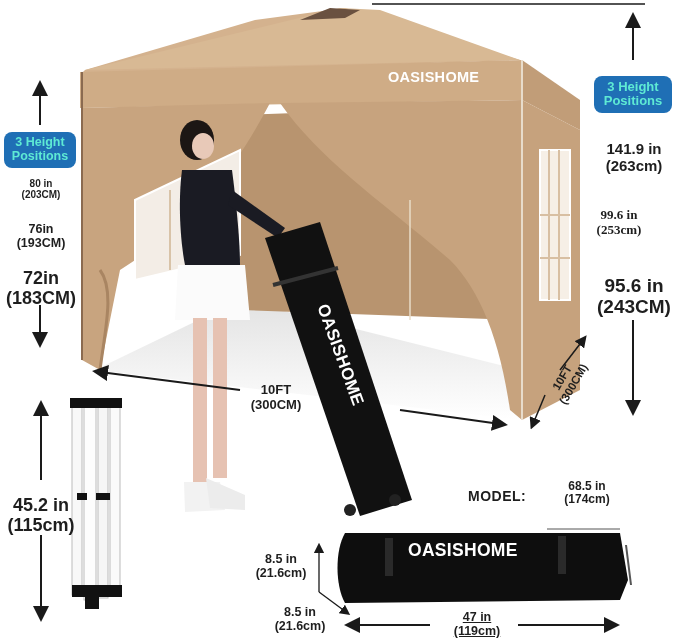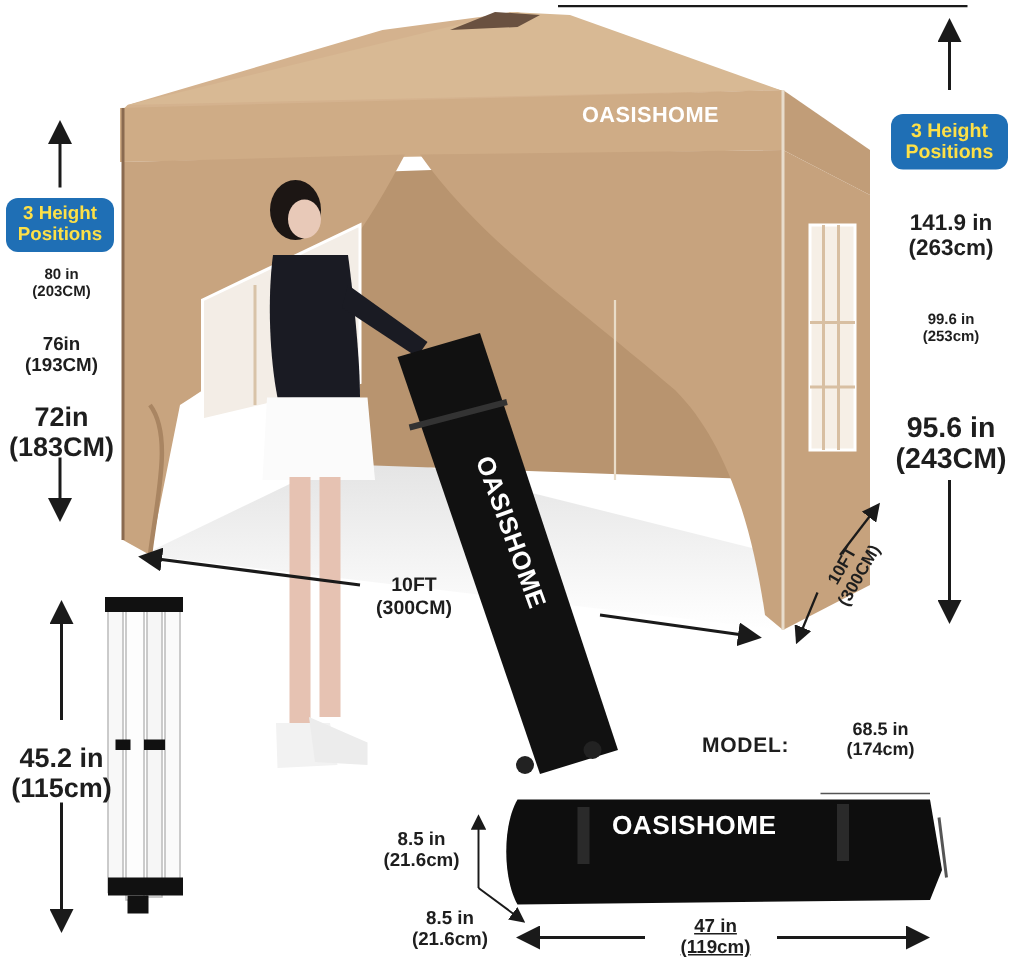--- a/index.html
+++ b/index.html
@@ -3,21 +3,21 @@
   <meta charset="utf-8">
   <style>
     * { margin: 0; padding: 0; box-sizing: border-box; }
     html, body { width: 679px; height: 644px; background: #ffffff; overflow: hidden; }
     body { position: relative; font-family: "Liberation Sans", sans-serif; color: #1a1a1a; }
     .label {
       position: absolute; text-align: center; font-weight: bold; line-height: 1.12;
       font-family: "Liberation Sans", sans-serif; color: #1e1e1e;
     }
     .badge {
-      position: absolute; background: #1f6fb5; color: #fde047; border-radius: 8px;
+      position: absolute; background: #1f6fb5; color: #5eead4; border-radius: 8px;
       font-weight: bold; text-align: center; line-height: 1.1; padding: 4px 6px;
       font-size: 12.5px; font-family: "Liberation Sans", sans-serif;
     }
     .brand {
       position: absolute; font-weight: bold; color: #fff;
       font-family: "Liberation Sans", sans-serif; letter-spacing: 0.3px;
     }
     svg { position: absolute; left: 0; top: 0; }
   </style>
 </head>
@@ -173,21 +173,21 @@
 
 <div class="badge" style="left:594px; top:76px; width:78px; font-size:13px;">
   <div>3 Height</div>
   <div>Positions</div>
 </div>
 
 <div class="label" style="left:589px; top:141px; width:90px; font-size:15px;">
   <div>141.9 in</div>
   <div>(263cm)</div>
 </div>
-<div class="label" style="left:589px; top:208px; width:90px; font-size:10px;">
+<div class="label" style="left:574px; top:208px; width:90px; font-size:13px;font-family:Liberation Serif, serif;">
   <div>99.6 in</div>
   <div>(253cm)</div>
 </div>
 <div class="label" style="left:589px; top:275px; width:90px; font-size:19px;">
   <div>95.6 in</div>
   <div>(243CM)</div>
 </div>
 
 <div class="label" style="left:236px; top:383px; width:80px; font-size:13px;">
   <div>10FT</div>

